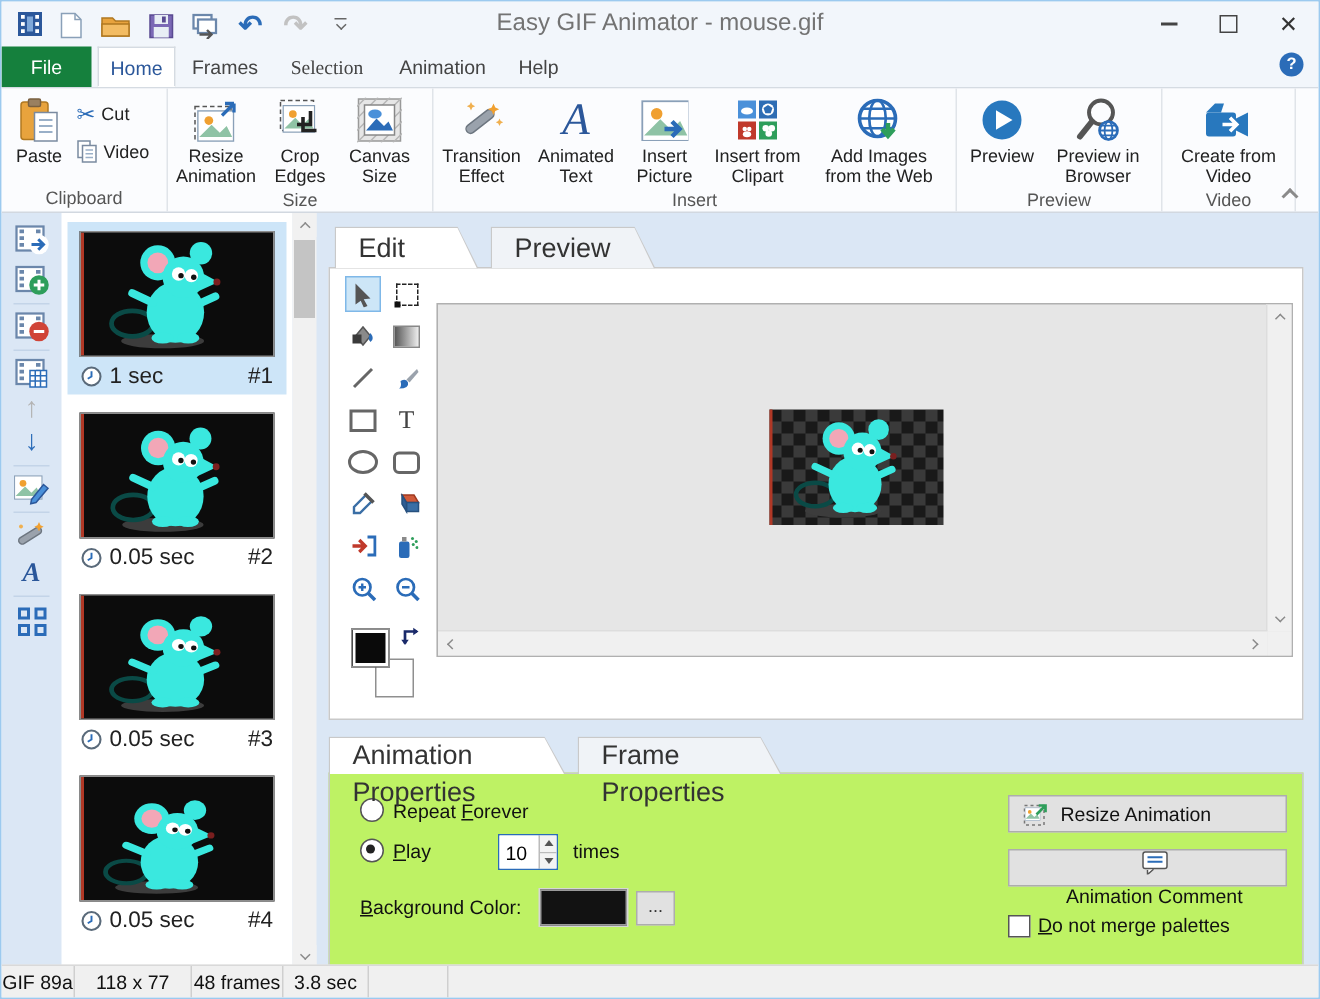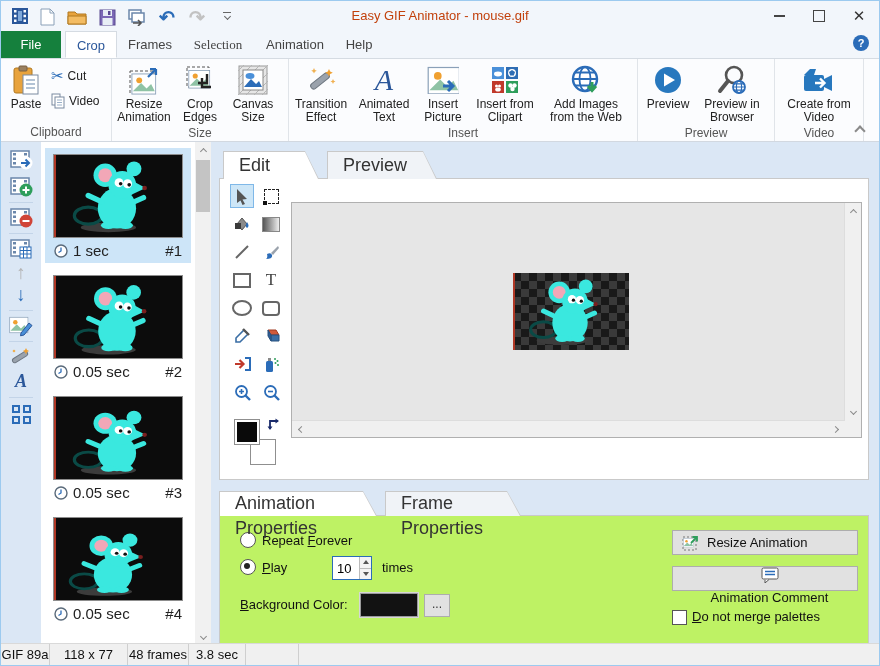--- a/index.html
+++ b/index.html
@@ -3,21 +3,21 @@
 <meta charset="utf-8">
 <style>
   html,body{margin:0;padding:0;background:#cfd8e2;font-family:"Liberation Sans",sans-serif;}
   .window{position:relative;width:878px;height:664px;background:#f2f6fb;border:1px solid #9ccaef;overflow:hidden;
           font-family:"Liberation Sans",sans-serif;color:#1a1a1a;}
   
   .titlebar{position:absolute;left:0;top:0;width:100%;height:30px;background:#f2f6fb;}
   .appicon{position:absolute;left:10px;top:6px;}
   .qat{position:absolute;left:34px;top:3px;display:flex;align-items:center;gap:6px;height:26px;}
   .qat .qbtn{width:24px;height:24px;display:flex;align-items:center;justify-content:center;}
-  .title-text{position:absolute;left:0;top:0;width:100%;text-align:center;line-height:30px;font-size:13px;color:#c2410c;}
+  .title-text{position:absolute;left:0;top:0;width:100%;text-align:center;line-height:30px;font-size:16px;color:#737373;}
   .wctrls{position:absolute;right:0;top:0;display:flex;height:30px;}
   .wc{width:40px;height:30px;display:flex;align-items:center;justify-content:center;color:#333;}
   .wc .minbar{width:11px;height:2px;background:#444;}
   .wc .maxbox{width:10px;height:10px;border:1px solid #444;}
   .wc.close{font-size:15px;}
   
   .tabstrip{position:absolute;left:0;top:30px;width:100%;height:27px;border-bottom:1px solid #d5dbe2;background:#f2f6fb;}
   .filetab{position:absolute;left:0;top:0;width:60px;height:27px;background:#15803d;color:#fff;text-align:center;line-height:27px;font-size:13px;}
   .mtab{position:absolute;top:0;height:27px;line-height:27px;text-align:center;font-size:13px;color:#444;}
   .mtab.active{background:#fff;border:1px solid #d5dbe2;border-bottom:1px solid #fff;color:#2b579a;top:0;height:27px;box-sizing:border-box;}
@@ -222,21 +222,21 @@
         </span>
       <span class="wc">
           <span class="maxbox"></span>
         </span>
       <span class="wc close">✕</span>
     </div>
   </div>
 
   <div class="tabstrip">
     <div class="filetab">File</div>
-    <div class="mtab active" style="left:64px;width:52px;">Crop</div>
+    <div class="mtab active" style="left:64px;width:52px;">Home</div>
     <div class="mtab" style="left:122px;width:54px;">Frames</div>
     <div class="mtab" style="left:182px;width:70px;font-family:Liberation Serif, serif;">Selection</div>
     <div class="mtab" style="left:258px;width:72px;">Animation</div>
     <div class="mtab" style="left:336px;width:44px;">Help</div>
     <span class="helpbtn">?</span>
   </div>
 
   <div class="ribbon">
 
     <div class="rgroup" style="width:106px;">

